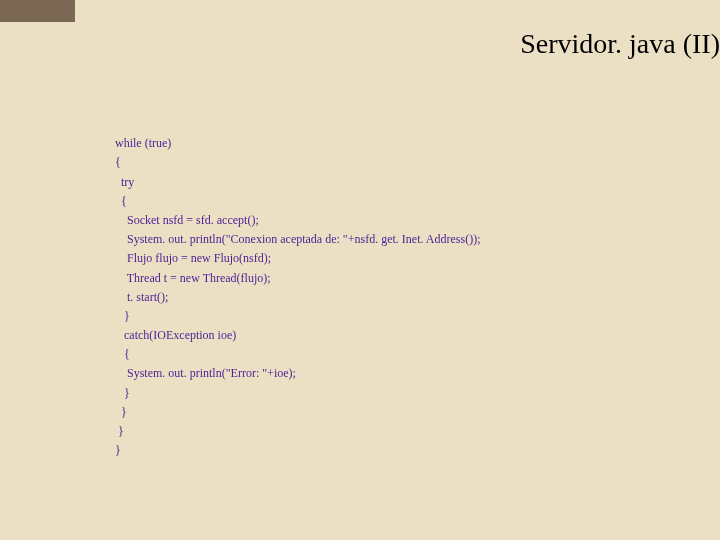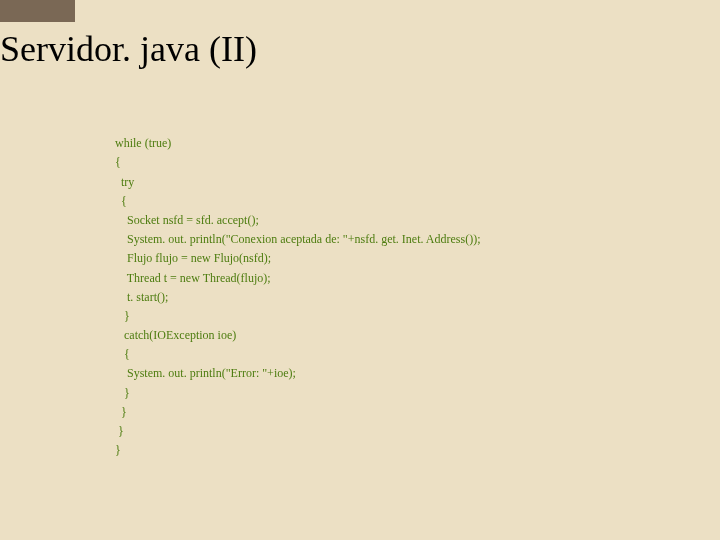--- a/index.html
+++ b/index.html
@@ -22,33 +22,33 @@
     left: 0;
     width: 75px;
     height: 22px;
     background: #7a6855;
   }
   .title {
     position: absolute;
     top: 28px;
     left: 0;
     right: 0;
-    text-align: left;
+    text-align: right;
     font-family: "Times New Roman", Times, serif;
-    font-size: 36px;
+    font-size: 28px;
     color: #000;
   }
   .code-block {
     position: absolute;
     top: 115px;
     left: 115px;
     font-family: "Times New Roman", Times, serif;
     font-size: 12px;
     line-height: 1.6;
-    color: #4d7c0f;
+    color: #4c1d95;
     white-space: pre;
   }
 </style>
 </head>
 <body>
 
 <div class="slide">
   <div class="accent"></div>
   <div class="title">Servidor. java (II)</div>
   <div class="code-block">

